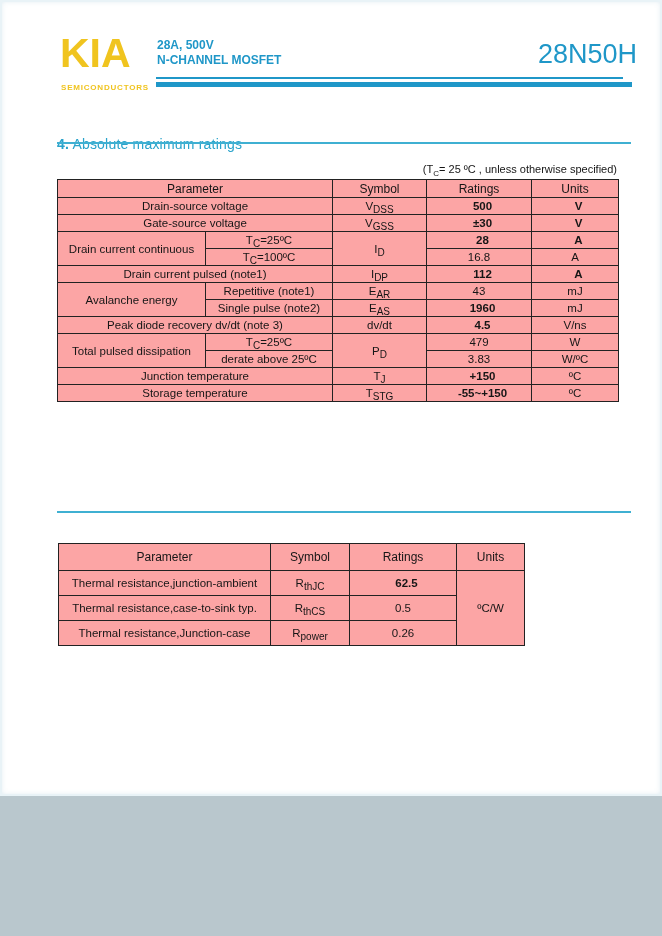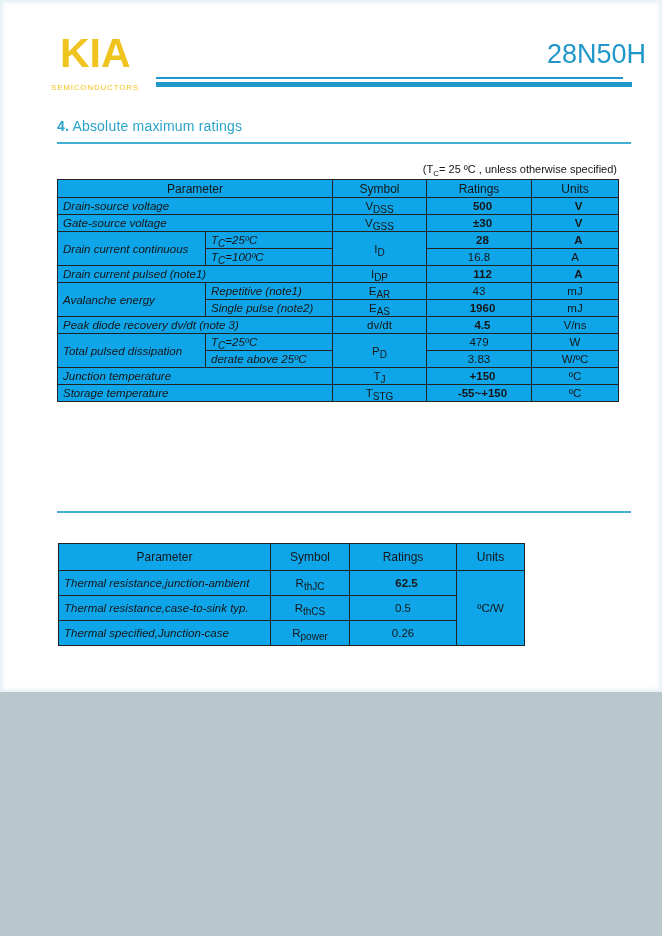--- a/index.html
+++ b/index.html
@@ -4,73 +4,77 @@
 <style>
   :root{
     --accent:#1f97c8;
     --accent-light:#3fb0d2;
     --yellow:#f0c41f;
     --ink:#161616;
     --line:#222;
   }
   html,body{margin:0;padding:0;background:#b9c7cd;}
   .page{
-    position:relative;width:662px;height:692px;background:#ffffff;
+    position:relative;width:662px;height:796px;background:#ffffff;
     font-family:"Liberation Sans","DejaVu Sans",sans-serif;color:var(--ink);
     overflow:hidden;margin:0 auto;
     box-shadow:inset 0 0 0 2px #e9f3f7, inset 0 0 6px rgba(120,170,195,.35);
   }
   
   .logo{position:absolute;left:60px;top:33px;font-size:41px;font-weight:bold;
         color:var(--yellow);letter-spacing:0;line-height:1;}
-  .logo-sub{position:absolute;left:51px;top:83px;font-size:8px;font-weight:normal;
+  .logo-sub{position:absolute;left:61px;top:83px;font-size:8px;font-weight:bold;
         color:var(--yellow);letter-spacing:.8px;}
   .subtitle{position:absolute;left:157px;top:38px;color:var(--accent);
         font-size:12px;font-weight:bold;line-height:15px;}
-  .partnum{position:absolute;right:16px;top:40px;color:var(--accent);
+  .partnum{position:absolute;right:25px;top:40px;color:var(--accent);
         font-size:27px;line-height:1.1;}
   .rule-thin{position:absolute;left:156px;top:77px;width:467px;height:2px;background:var(--accent);}
   .rule-thick{position:absolute;left:156px;top:82px;width:476px;height:5px;background:var(--accent);}
   
   .sec{position:absolute;left:57px;color:#2aa3cb;font-size:14px;letter-spacing:.2px;}
   .sec .num{font-weight:bold;}
-  .sec4{top:118px;} .sec5{top:490px;}
+  .sec4{top:136px;} .sec5{top:490px;}
   .sec-rule{position:absolute;left:57px;width:574px;height:2px;background:var(--accent-light);}
   .sec4-rule{top:142px;} .sec5-rule{top:511px;}
   .cond-note{position:absolute;right:45px;top:163px;font-size:11px;color:var(--ink);}
   .cond-note sub{font-size:8px;}
   
-  table{border-collapse:collapse;table-layout:fixed;position:absolute;background:#0ea5e9;}
+  table{border-collapse:collapse;table-layout:fixed;position:absolute;background:#fca5a5;}
   #abs-table{left:57px;top:179px;width:561px;}
   #th-table{left:58px;top:543px;width:466px;}
   td,th{border:1px solid var(--line);font-size:11.5px;font-weight:normal;
         padding:0 5px;overflow:hidden;white-space:nowrap;color:var(--ink);}
   #abs-table th{height:17px;font-size:12px;text-align:center;}
   #abs-table td{height:16px;}
   #th-table th{height:26px;font-size:12px;text-align:center;}
   #th-table td{height:24px;}
-  td.p,td.c{text-align:left;font-style:italic;}
+  td.p,td.c{text-align:center;}
   td.s,td.r,td.u{text-align:center;}
   td.b{font-weight:bold;padding-left:12px;}
   sub{font-size:10px;line-height:0;}
   
   .footnote{position:absolute;left:57px;top:387px;font-size:11px;color:var(--ink);}
   .footer-rule{position:absolute;left:88px;top:867px;width:544px;height:2px;background:#35a6c8;}
   .footer-page{position:absolute;left:285px;top:872px;width:70px;text-align:left;
         font-size:11px;font-weight:bold;color:var(--accent);}
   .footer-rev{position:absolute;left:459px;top:872px;width:120px;text-align:right;
         font-size:11px;font-weight:bold;color:var(--accent);}
 </style>
 </head>
 <body>
 
 <div class="page">
 
   <div class="logo">KIA</div>
   <div class="logo-sub">SEMICONDUCTORS</div>
+  <div class="subtitle">
+    <div>28A, 500V</div>
+    <div>N-CHANNEL MOSFET</div>
+  </div>
   <div class="partnum">28N50H</div>
   <div class="rule-thin"></div>
   <div class="rule-thick"></div>
 
   <div class="sec sec4">
     <span class="num">4.</span><span> Absolute maximum ratings</span>
   </div>
   <div class="sec-rule sec4-rule"></div>
 
   <div class="cond-note">
@@ -190,21 +194,21 @@
           <td class="s">R<sub>thJC</sub></td>
           <td class="r b">62.5</td>
           <td class="u" rowspan="3">ºC/W</td>
         </tr>
         <tr>
           <td class="p">Thermal resistance,case-to-sink typ.</td>
           <td class="s">R<sub>thCS</sub></td>
           <td class="r">0.5</td>
         </tr>
         <tr>
-          <td class="p">Thermal specified,Junction-case</td>
+          <td class="p">Thermal resistance,Junction-case</td>
           <td class="s">R<sub>power</sub></td>
           <td class="r">0.26</td>
         </tr>
       </tbody>
   </table>
 
   <div class="footer-rule"></div>
   <div class="footer-page">2 of 5</div>
   <div class="footer-rev">Rev 1.0 JAN 2014</div>
 

